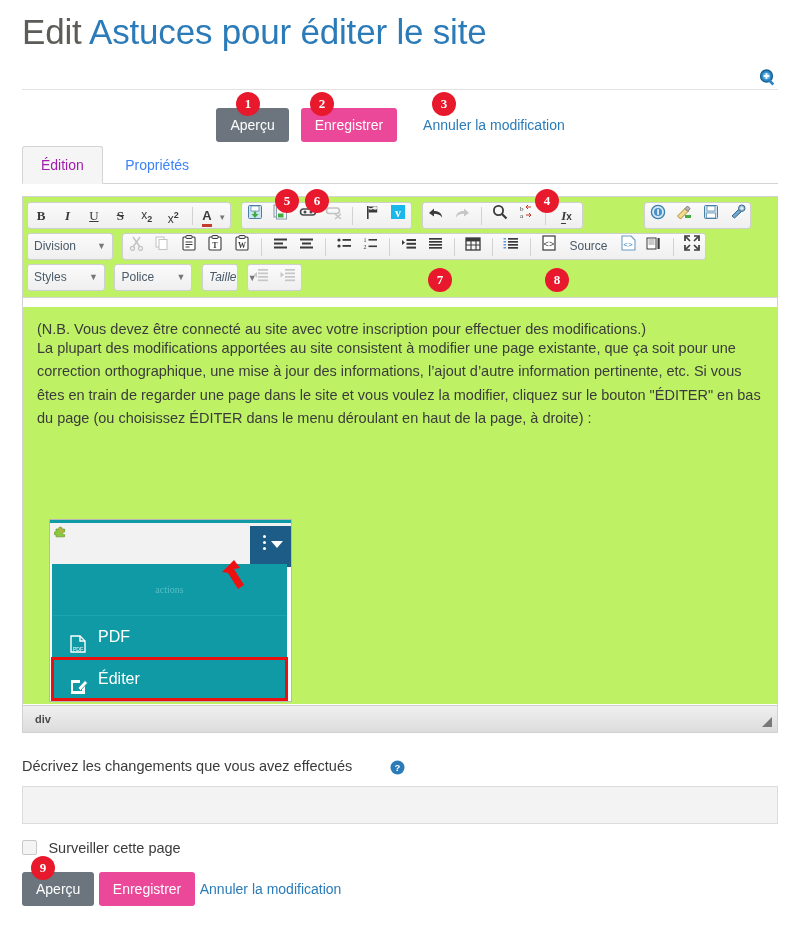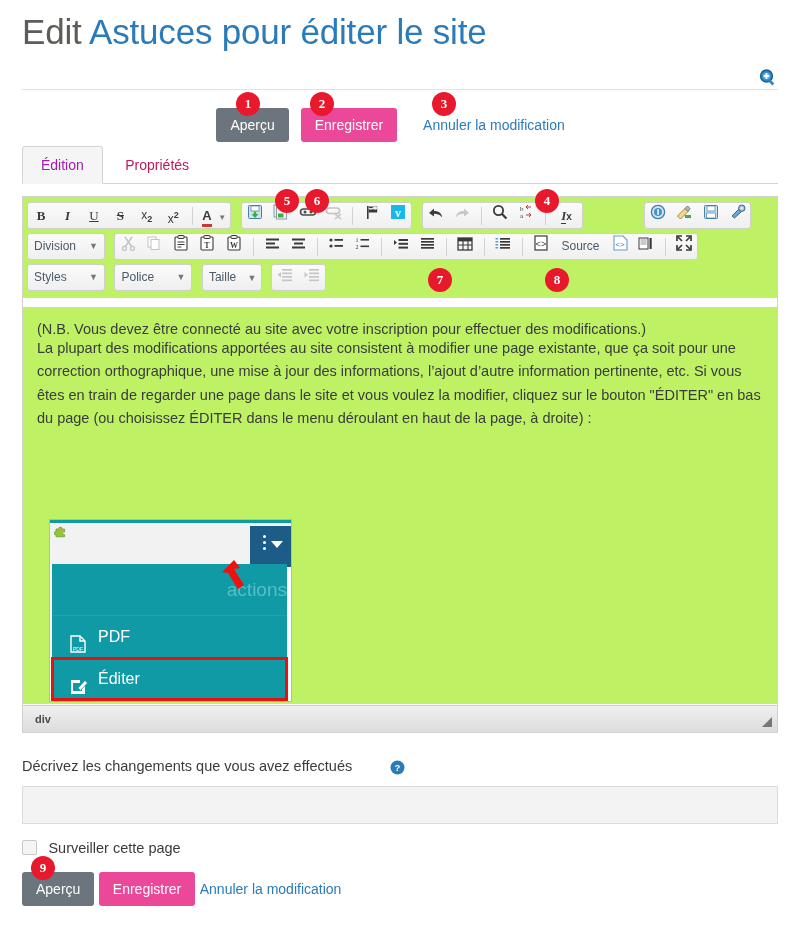--- a/index.html
+++ b/index.html
@@ -91,21 +91,21 @@
     position: relative;
     top: 0;
   }
   .tab.active {
     background: #f5f5f5;
     border: 1px solid #d4d4d4;
     border-bottom: 1px solid #f5f5f5;
     color: #a21caf;
     border-radius: 3px 3px 0 0;
   }
-  .tab.inactive { color: #be185d; text-align: center; }
+  .tab.inactive { color: #3b82f6; text-align: center; }
 
   
   .editor {
     position: absolute;
     left: 22px; top: 196px;
     width: 756px; height: 537px;
     border: 1px solid #d1d1d1;
     background: #ffffff;
   }
   .toolbar {
@@ -154,24 +154,24 @@
     border: 1px solid #cfcfcf; border-radius: 3px;
     background: linear-gradient(#fbfbfb, #efefef);
     margin: 2px 5px 2px 0;
     font-size: 12px; color: #4a5a68;
     padding: 0 6px;
     cursor: pointer;
     position: relative;
   }
   .combo .cv { display:inline-block; }
   .combo .ca { color:#777; margin-left:8px; font-size:9px; }
-  .combo.w-division { width: 78px; }
+  .combo.w-division { width: 86px; }
   .combo.w-styles   { width: 78px; }
   .combo.w-police   { width: 78px; }
-  .combo.w-taille   { width: 60px; }
+  .combo.w-taille   { width: 36px; font-style: italic; }
   .combo .ca-right { position:absolute; right:6px; top:0; }
 
   
   .edit-area {
     position: absolute;
     left: 0; top: 110px; right: 0; bottom: 28px;
     background: #bef264;
     padding: 10px 14px 0 14px;
     overflow: hidden;
   }
@@ -212,23 +212,24 @@
     position:absolute; left:21px; top:15px;
     width:0;height:0;border-left:6px solid transparent;border-right:6px solid transparent;
     border-top:7px solid #fff;
   }
   .shot-puzzle { position:absolute; left:4px; top:2px; width:14px; height:14px; }
   .shot-menu {
     position:absolute; left:2px; top:44px; right:4px; bottom:0;
     background:#0f9aa5;
   }
   .shot-actions {
-    height:52px; line-height:52px; text-align:right;
-    color:#56bfc6; font-size:19px;
+    height:52px; line-height:52px; text-align:center;
+    color:#56bfc6; font-size:10px;
     border-bottom:1px solid #1aa6b0;
+    font-family:Liberation Serif, serif;
   }
   .shot-item {
     height:42px; line-height:42px; color:#ffffff; font-size:16px;
     padding-left:18px; position:relative;
   }
   .shot-item .gl { position:absolute; left:18px; top:11px; width:16px; height:18px; }
   .shot-item .lb { margin-left:28px; }
   .shot-item.highlight { outline:3px solid #e8110f; outline-offset:-2px; }
   .shot-cursor {
     position:absolute; left:100px; top:34px;

